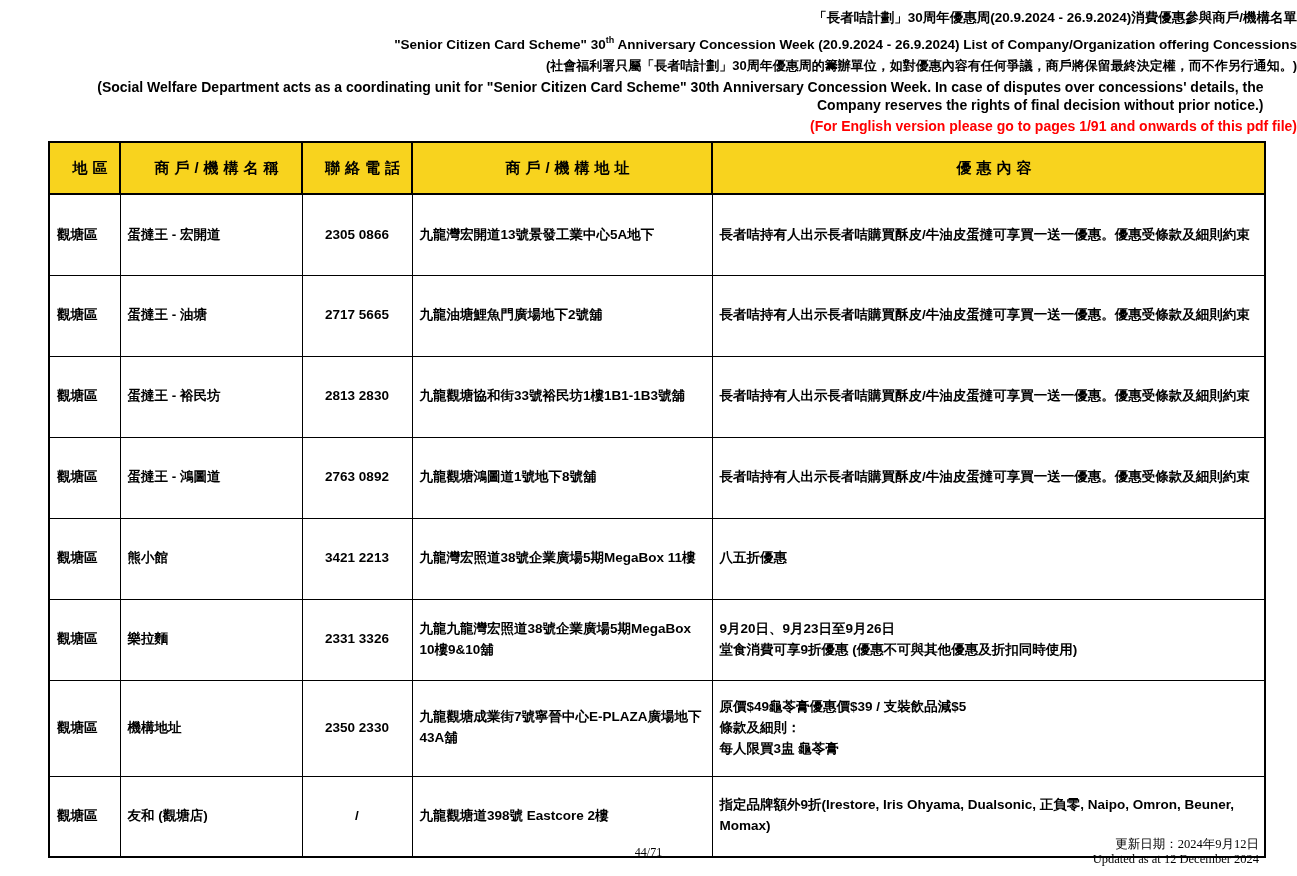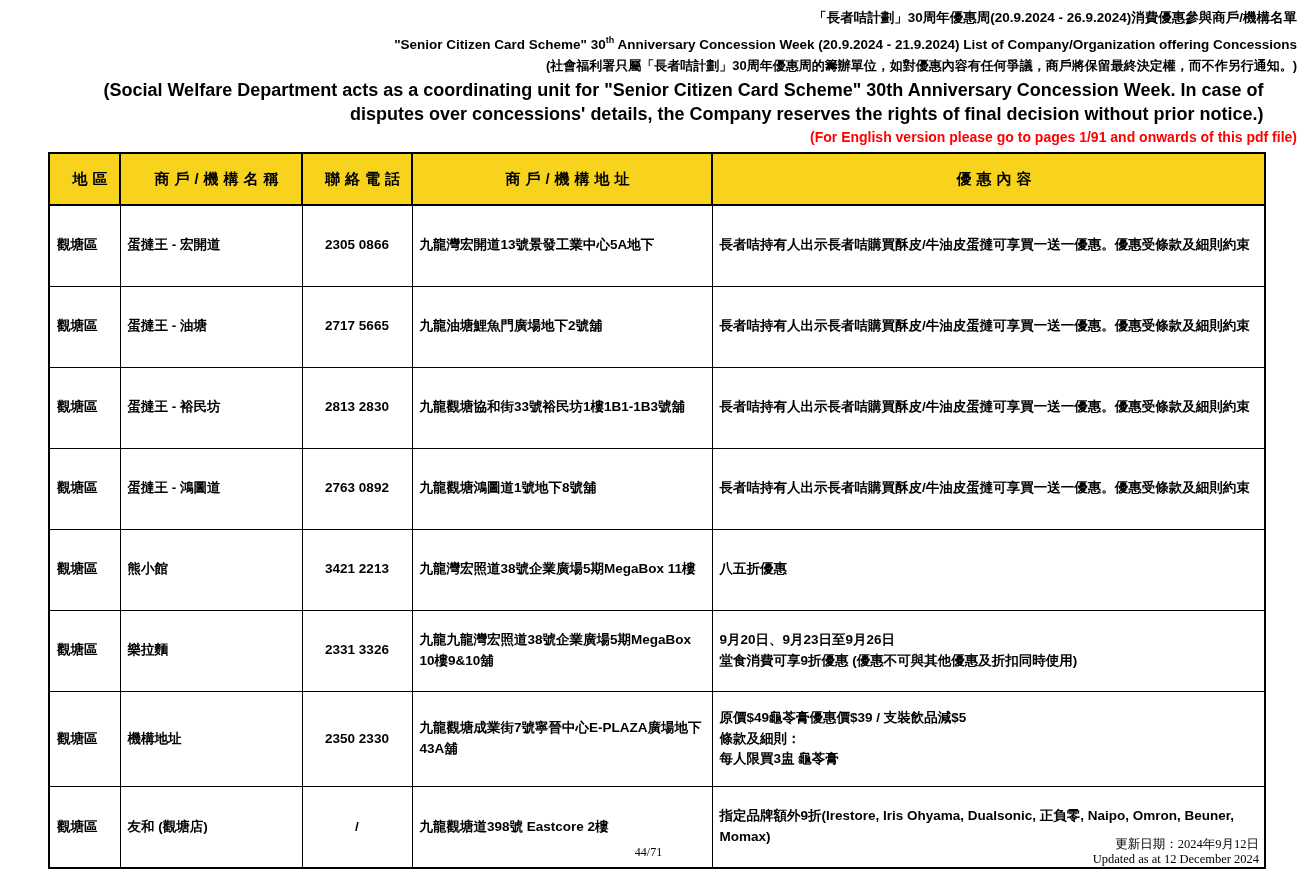--- a/index.html
+++ b/index.html
@@ -10,21 +10,21 @@
     color: #000;
     font-family: "Liberation Sans", "DejaVu Sans", sans-serif;
     overflow: hidden;
   }
   .header-block { text-align: right; padding-top: 9px; }
   .title-zh { font-size: 13.5px; font-weight: bold; margin-bottom: 8px; }
   .title-en { font-size: 13.5px; font-weight: bold; margin-bottom: 5px; }
   .title-en sup { font-size: 9px; vertical-align: super; }
   .disclaimer-zh { font-size: 13px; font-weight: bold; margin-bottom: 3px; }
   .disclaimer-en {
-    font-size: 18px; font-weight: bold;
+    font-size: 14px; font-weight: bold;
     max-width: 1230px; margin: 0 auto 3px auto; line-height: 1.35;
   }
   .english-note { font-size: 14px; font-weight: bold; color: var(--note-red, #FF0000); margin-top: 3px; }
 
   table.concessions {
     border-collapse: collapse;
     table-layout: fixed;
     margin: 7px 0 0 48px;
     width: 1216px;
     border: 2px solid #000;
@@ -71,21 +71,21 @@
     font-family: "Liberation Serif", "DejaVu Serif", serif;
     font-size: 12.5px;
     line-height: 1.25;
   }
 </style>
 </head>
 <body>
 
 <div class="header-block">
   <div class="title-zh">「長者咭計劃」30周年優惠周(20.9.2024 - 26.9.2024)消費優惠參與商戶/機構名單</div>
-  <div class="title-en"><span>"Senior Citizen Card Scheme" 30</span><sup>th</sup><span> Anniversary Concession Week (20.9.2024 - 21.9.2024) List of Company/Organization offering Concessions</span></div>
+  <div class="title-en"><span>"Senior Citizen Card Scheme" 30</span><sup>th</sup><span> Anniversary Concession Week (20.9.2024 - 26.9.2024) List of Company/Organization offering Concessions</span></div>
   <div class="disclaimer-zh">(社會福利署只屬「長者咭計劃」30周年優惠周的籌辦單位，如對優惠內容有任何爭議，商戶將保留最終決定權，而不作另行通知。)</div>
   <div class="disclaimer-en">(Social Welfare Department acts as a coordinating unit for "Senior Citizen Card Scheme" 30th Anniversary Concession Week. In case of disputes over concessions'  details, the Company reserves the rights of final decision without prior notice.)</div>
   <div class="english-note">(For English version please go to pages 1/91 and onwards of this pdf file)</div>
 </div>
 
 <table class="concessions">
   <colgroup>
     <col class="c-district">
       <col class="c-name">
       <col class="c-phone">

